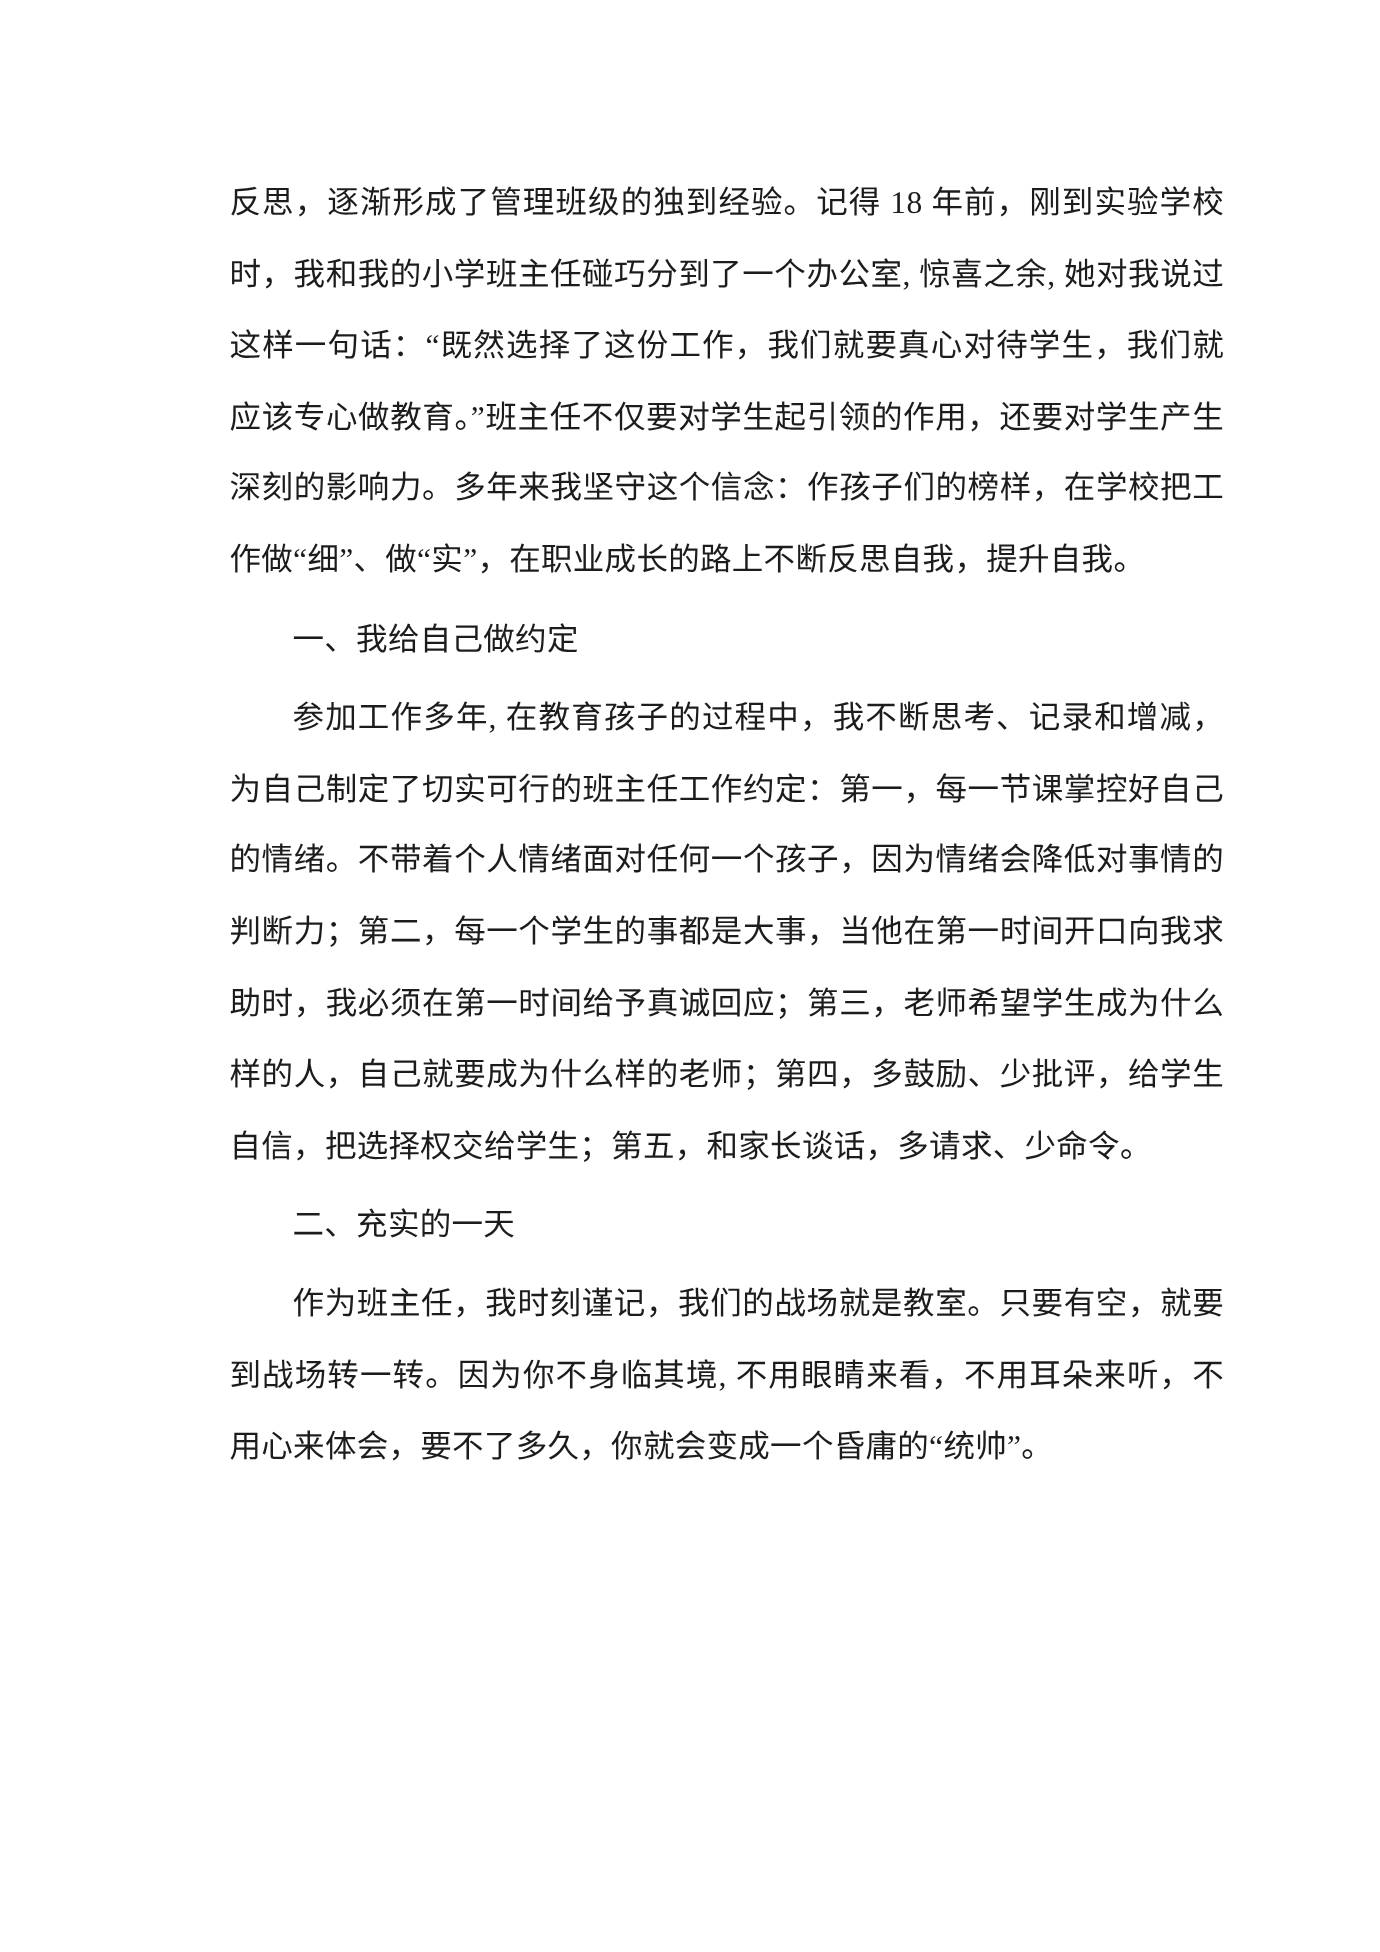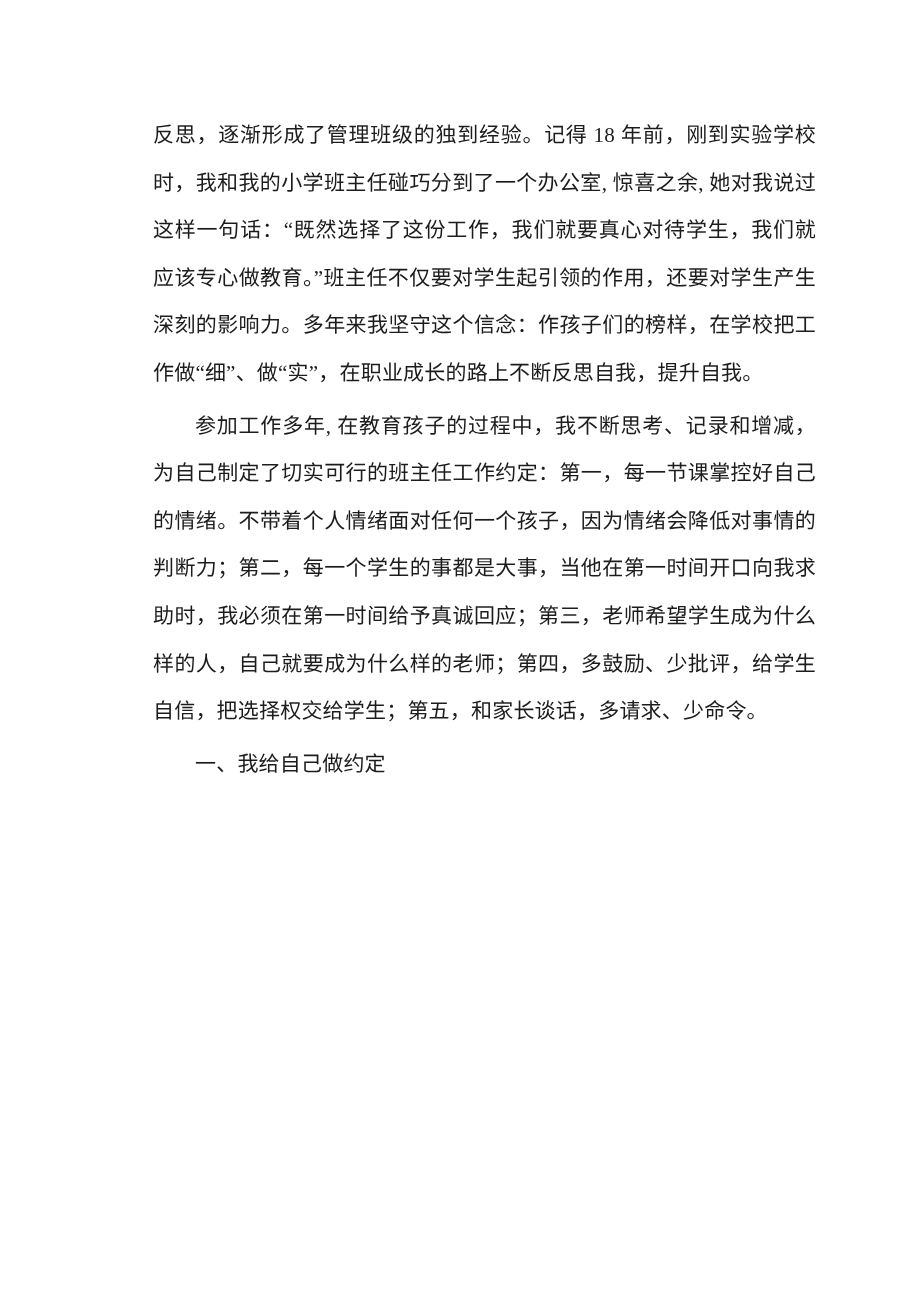--- a/index.html
+++ b/index.html
@@ -33,19 +33,21 @@
   .indent {
     text-indent: 2em;
   }
 </style>
 </head>
 <body>
 
 <div class="page">
   <p class="para">反思，逐渐形成了管理班级的独到经验。记得 18 年前，刚到实验学校时，我和我的小学班主任碰巧分到了一个办公室, 惊喜之余, 她对我说过这样一句话：“既然选择了这份工作，我们就要真心对待学生，我们就应该专心做教育。”班主任不仅要对学生起引领的作用，还要对学生产生深刻的影响力。多年来我坚守这个信念：作孩子们的榜样，在学校把工作做“细”、做“实”，在职业成长的路上不断反思自我，提升自我。</p>
 
+  <p class="para indent">一、我给自己做约定</p>
+
   <p class="para indent">参加工作多年, 在教育孩子的过程中，我不断思考、记录和增减，为自己制定了切实可行的班主任工作约定：第一，每一节课掌控好自己的情绪。不带着个人情绪面对任何一个孩子，因为情绪会降低对事情的判断力；第二，每一个学生的事都是大事，当他在第一时间开口向我求助时，我必须在第一时间给予真诚回应；第三，老师希望学生成为什么样的人，自己就要成为什么样的老师；第四，多鼓励、少批评，给学生自信，把选择权交给学生；第五，和家长谈话，多请求、少命令。</p>
 
-  <p class="para indent">一、我给自己做约定</p>
+  <p class="para indent">二、充实的一天</p>
 
-
+  <p class="para indent">作为班主任，我时刻谨记，我们的战场就是教室。只要有空，就要到战场转一转。因为你不身临其境, 不用眼睛来看，不用耳朵来听，不用心来体会，要不了多久，你就会变成一个昏庸的“统帅”。</p>
 
 </div>
 
 </body></html>

